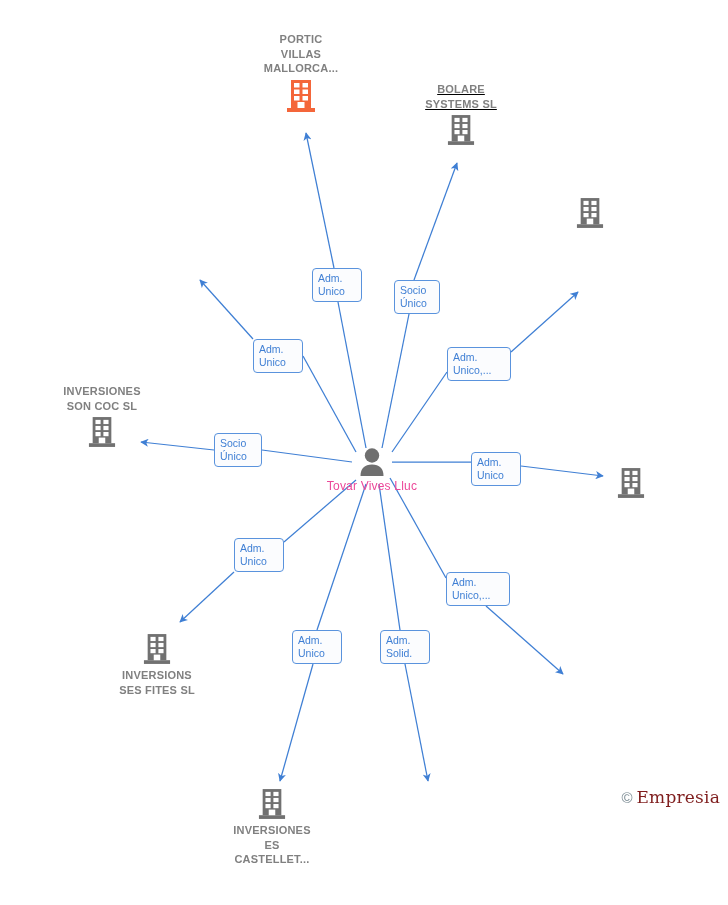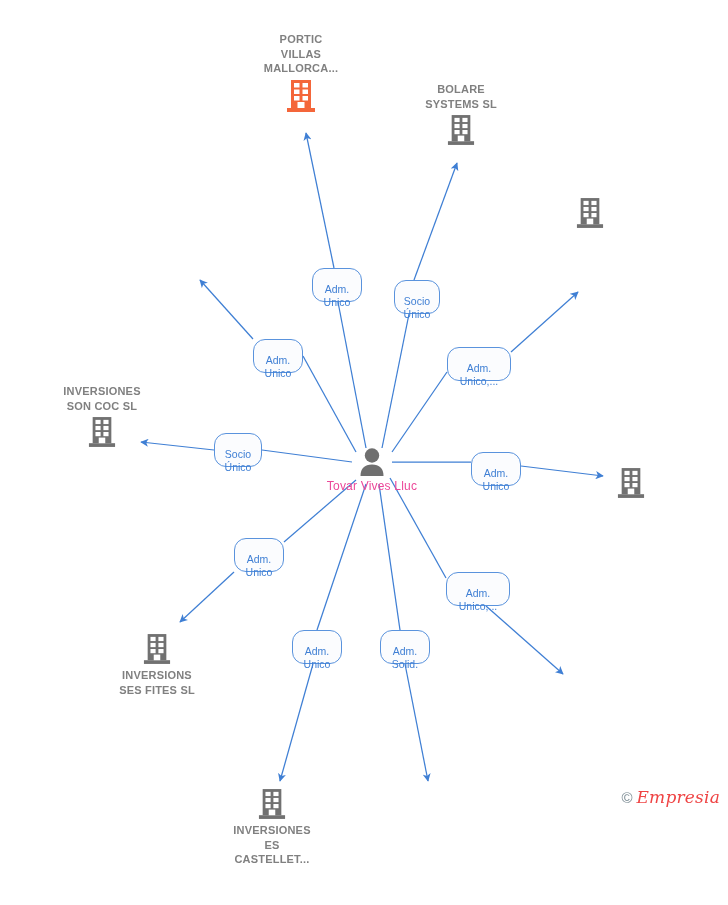--- a/index.html
+++ b/index.html
@@ -21,32 +21,32 @@
   .node .glyph{display:block;margin:0 auto;}
   .node.below .caption{margin-top:2px;}
   .node.above .caption{margin-bottom:2px;}
 
   
   .node.person .caption{font-weight:normal;font-size:12px;color:#ec4899;line-height:15px;}
 
   
   .elabel{
     position:absolute;box-sizing:border-box;
-    background:#fbfcfe;border:1px solid #5a93dd;border-radius:12px;
+    background:#fbfcfe;border:1px solid #5a93dd;border-radius:4px;
     color:#3f7fd4;font-size:10.5px;line-height:13px;
-    text-align:center;padding:14px 5px 4px;
+    text-align:left;padding:3px 5px 4px;
     white-space:pre-line;
   }
 
   
   #watermark{position:absolute;right:8px;bottom:6px;display:flex;align-items:center;gap:4px;}
   #watermark .copy{font-size:15px;color:#7b8b93;line-height:1;}
   #watermark .brand{
     font-family:"DejaVu Serif","Liberation Serif",serif;
-    font-style:italic;font-size:17px;color:#ef4444;line-height:1;letter-spacing:.2px;
+    font-size:17px;color:#7f1d1d;line-height:1;letter-spacing:.2px;
   }
 </style>
 </head>
 <body>
 
 <div id="graph">
 
   <svg class="edges" viewBox="0 0 728 905" xmlns="http://www.w3.org/2000/svg">
     <defs>
       <marker id="arrow" viewBox="0 0 10 10" refX="9" refY="5" markerWidth="6.5" markerHeight="6.5" orient="auto-start-reverse">
@@ -102,21 +102,21 @@
         <rect x="16.5" y="5" width="5.5" height="4.5"></rect>
         <rect x="8" y="11.5" width="5.5" height="4.5"></rect>
         <rect x="16.5" y="11.5" width="5.5" height="4.5"></rect>
         <rect x="8" y="18" width="5.5" height="4.5"></rect>
         <rect x="16.5" y="18" width="5.5" height="4.5"></rect>
         <rect x="11.5" y="24" width="7" height="6"></rect>
       </g>
     </svg>
   </div>
 
-  <div class="node above" style="left:461px;top:82px;">
+  <div class="node above" style="left:461px;top:82px;text-decoration:underline;">
     <div class="caption">BOLARE
 SYSTEMS  SL</div>
     <svg class="glyph" width="28" height="34" viewBox="0 0 30 36">
       <g fill="#717171">
         <rect x="5" y="2" width="20" height="28"></rect>
         <rect x="1" y="30" width="28" height="4"></rect>
       </g>
       <g fill="#ffffff">
         <rect x="8" y="5" width="5.5" height="4.5"></rect>
           <rect x="16.5" y="5" width="5.5" height="4.5"></rect>

